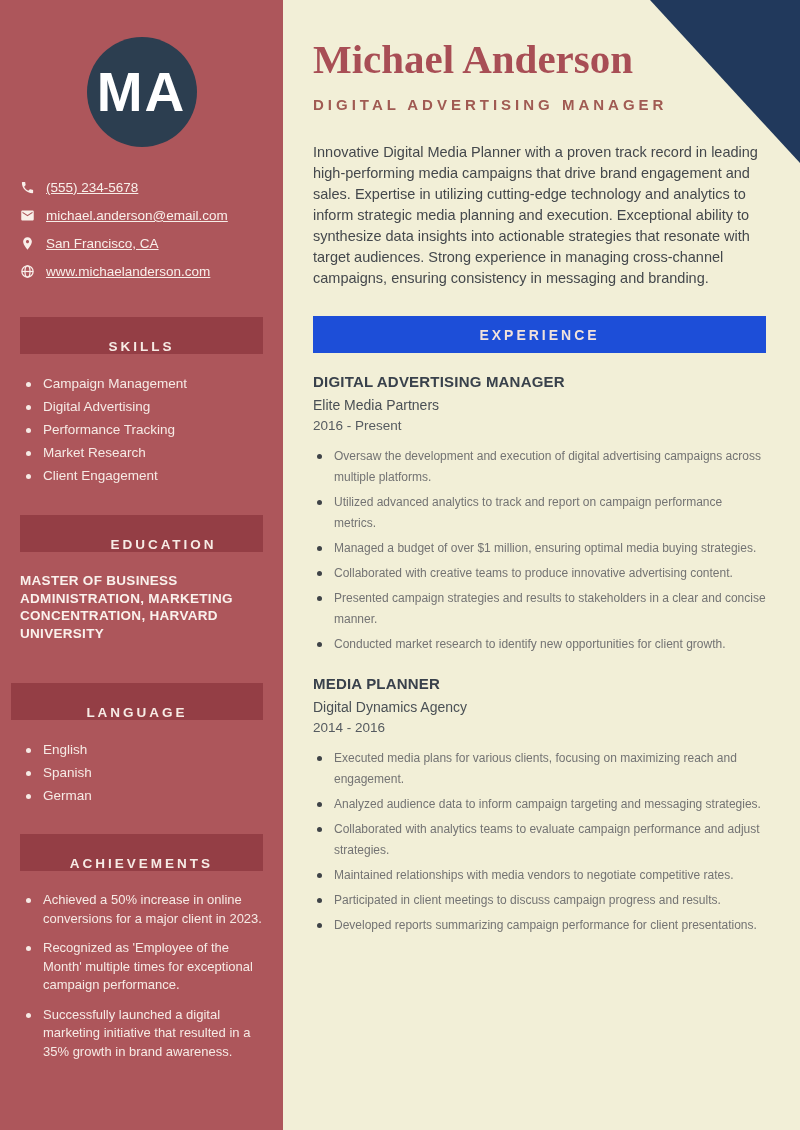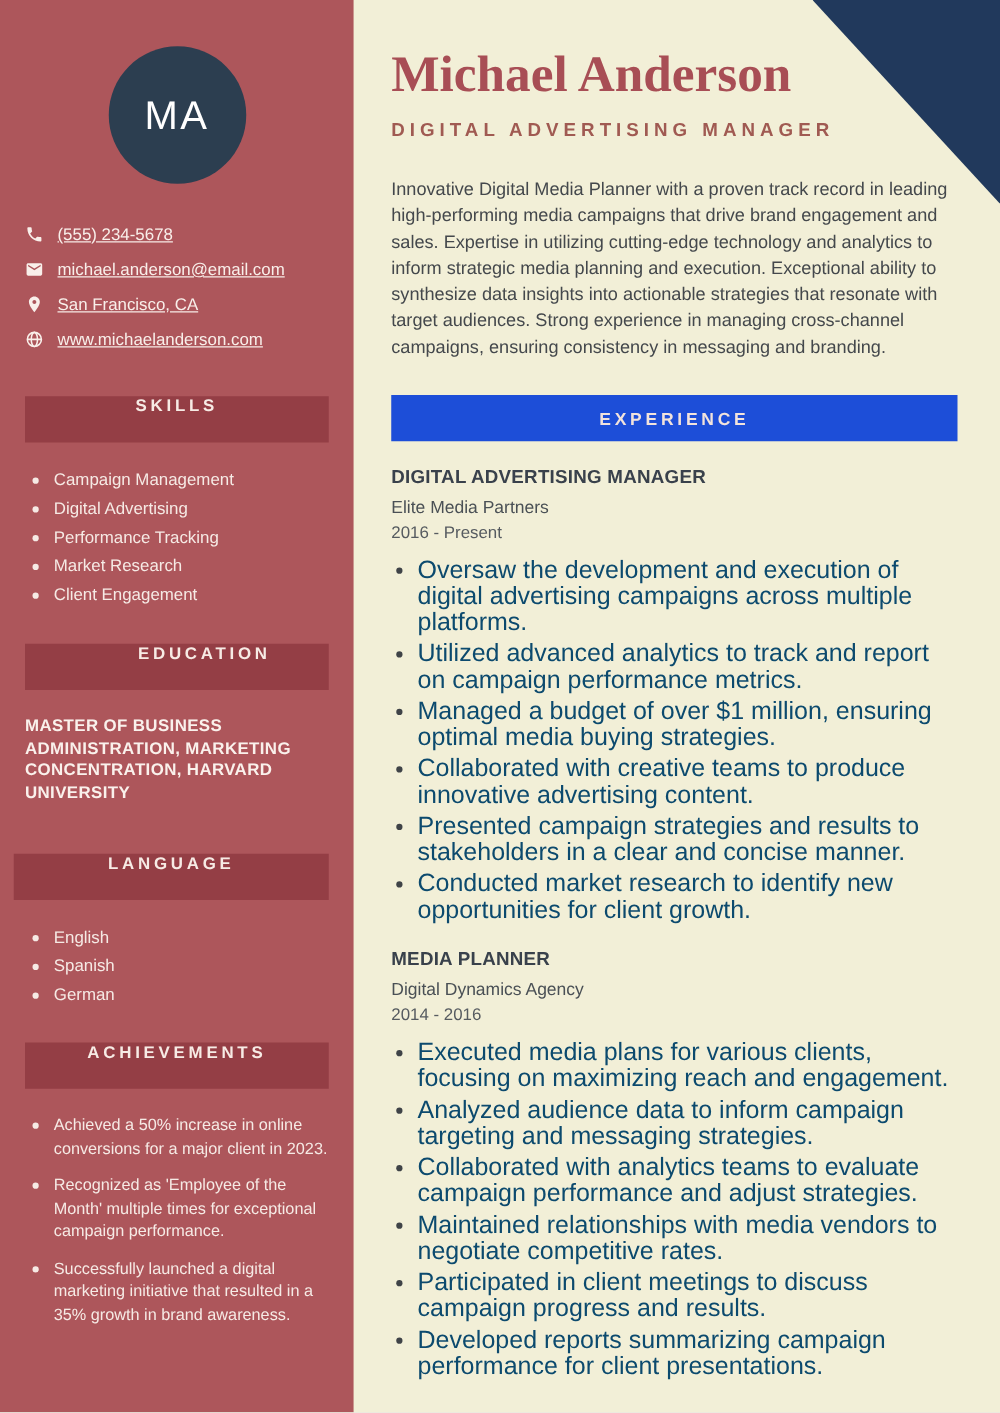--- a/index.html
+++ b/index.html
@@ -23,22 +23,22 @@
     padding-top: 37px;
     height: 100%;
   }
   .avatar {
     width: 110px; height: 110px;
     border-radius: 50%;
     background: #2C3E50;
     margin: 0 auto;
     display: flex; align-items: center; justify-content: center;
     color: #FFFFFF;
-    font-size: 32px;
-    font-weight: 400;
+    font-size: 55px;
+    font-weight: 700;
     letter-spacing: 2px;
   }
   .contact { margin: 33px 0 0 0; padding: 0 20px; text-decoration: underline; }
   .contact-row {
     display: flex; align-items: center;
     margin-bottom: 13px;
     font-size: 13.5px;
     color: #F9EFEA;
   }
   .contact-row .cicon {
@@ -46,21 +46,21 @@
     margin-right: 11px;
     display: inline-flex; align-items: center; justify-content: center;
     flex: none;
   }
   .contact-row .cicon svg { width: 15px; height: 15px; display: block; }
 
   .side-bar-header {
     margin: 0 20px;
     height: 37px;
     background: #943E45;
-    display: flex; align-items: flex-start; justify-content: center;
+    display: flex; align-items: flex-end; justify-content: center;
     font-size: 13.5px;
     font-weight: bold;
     letter-spacing: 3px;
     color: #F7EBE5;
   }
   .skills-header { margin-top: 38px; }
   .edu-header { margin-top: 31px; padding-left: 44px; }
   .lang-header { margin-top: 41px; margin-left: 11px; }
   .ach-header { margin-top: 30px; }
 
@@ -164,24 +164,24 @@
     color: #565B60;
   }
   ul.job-bullets {
     list-style: none;
     margin-top: 13px;
     max-width: 455px;
   }
   ul.job-bullets li {
     position: relative;
     padding-left: 21px;
-    font-size: 20px;
+    font-size: 12px;
     line-height: 21px;
     margin-bottom: 4px;
-    color: #0c4a6e;
+    color: #737373;
   }
   ul.job-bullets li::before {
     content: "";
     position: absolute;
     left: 4px; top: 8px;
     width: 5px; height: 5px;
     border-radius: 50%;
     background: #3F4347;
   }
 </style>

